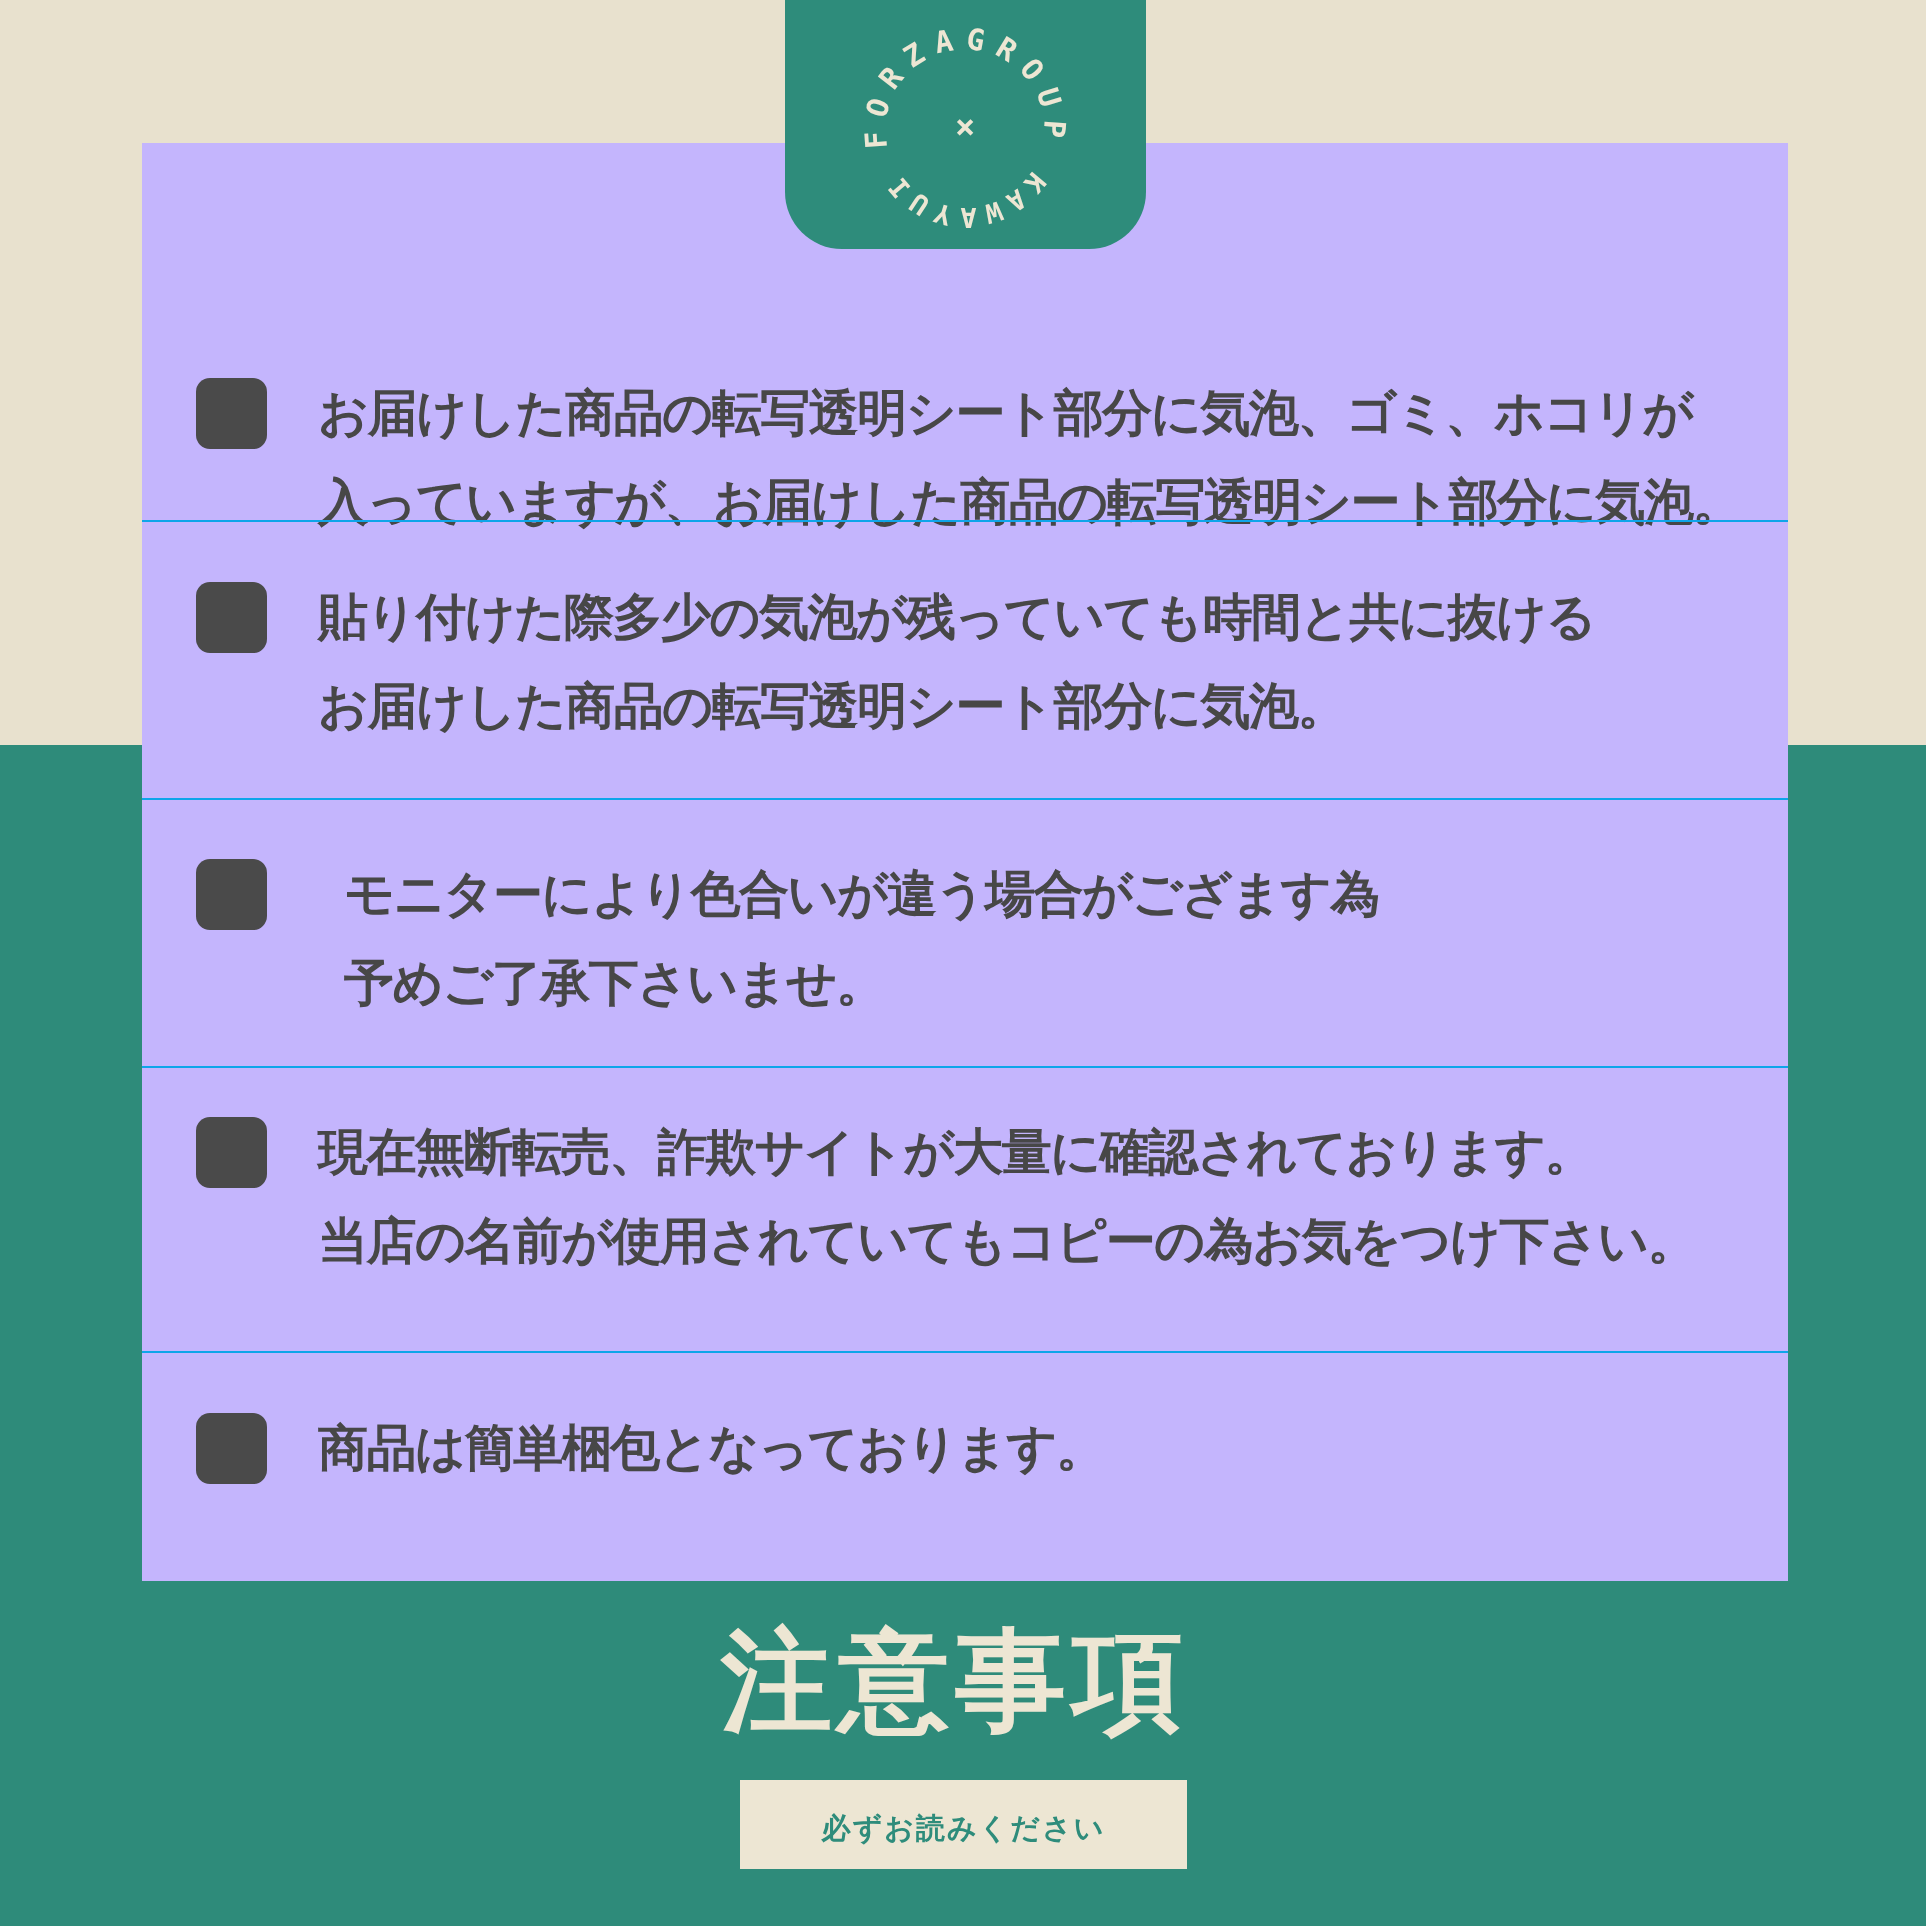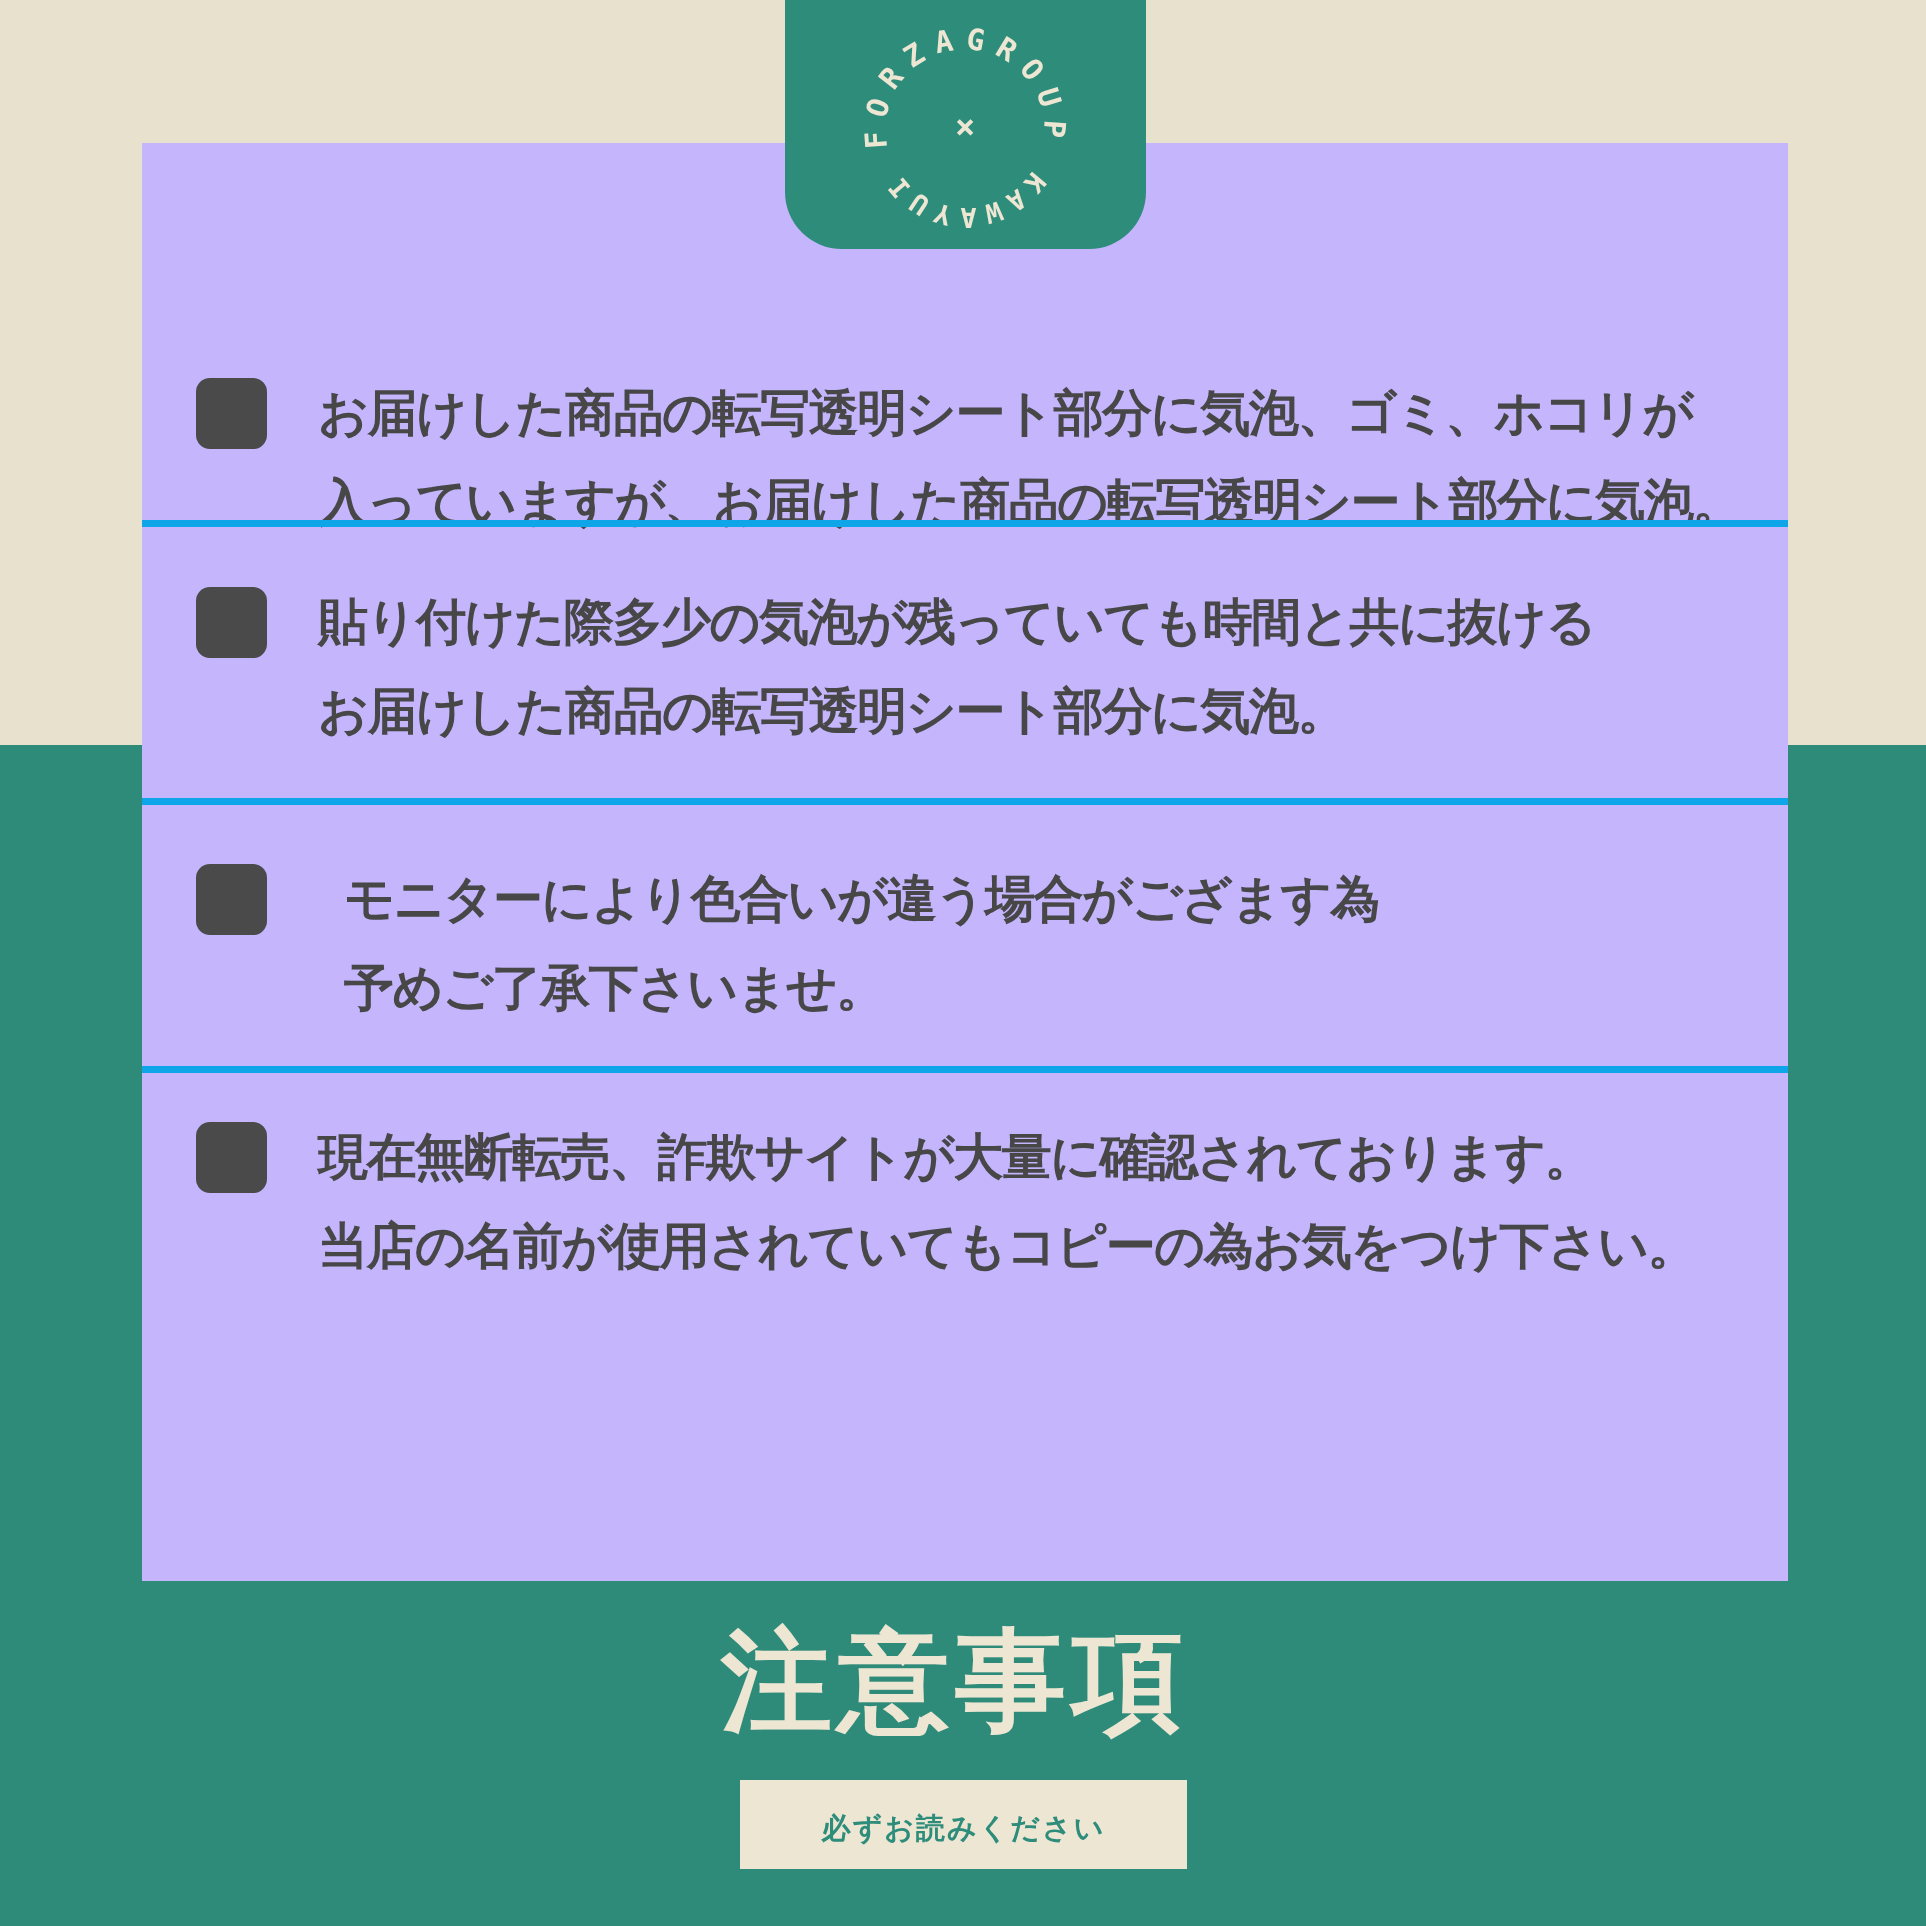--- a/index.html
+++ b/index.html
@@ -20,21 +20,21 @@
     background:#c4b5fd;
     display:flex;flex-direction:column;
     box-sizing:border-box;
   }
   .notice-row{
     box-sizing:border-box;
     display:flex;
     padding-left:54px;
     padding-right:16px;
   }
-  .notice-row + .notice-row{border-top:7px solid #0ea5e9;}
+  .notice-row + .notice-row{border-top:2px solid #0ea5e9;}
   .row-1{height:377px;padding-top:226px;}
   .row-2{height:278px;padding-top:51px;}
   .row-3{height:268px;padding-top:50px;gap:26px;}
   .row-4{height:285px;padding-top:40px;}
   .row-5{height:229px;padding-top:51px;}
   .bullet{
     flex-shrink:0;
     width:71px;height:71px;margin-top:9px;
     background:#4A4A4A;border-radius:14px;
     margin-right:51px;
@@ -113,20 +113,26 @@
     </div>
 
     <div class="notice-row row-4">
       <div class="bullet"></div>
       <div class="notice-text">
         <div>現在無断転売、詐欺サイトが大量に確認されております。</div>
         <div>当店の名前が使用されていてもコピーの為お気をつけ下さい。</div>
       </div>
     </div>
 
+    <div class="notice-row row-5">
+      <div class="bullet"></div>
+      <div class="notice-text">
+        <div>商品は簡単梱包となっております。</div>
+      </div>
+    </div>
 
   </div>
 
   <div class="badge">
     <svg viewBox="0 0 365 252">
       <defs>
         <path id="arcTop" d="M 106.8 157.4 A 80 80 0 1 1 257.2 157.4" fill="none"></path>
         <path id="arcBottom" d="M 251.3 170 A 80 80 0 0 1 112.7 170" fill="none"></path>
       </defs>
       <text class="arc-top">

